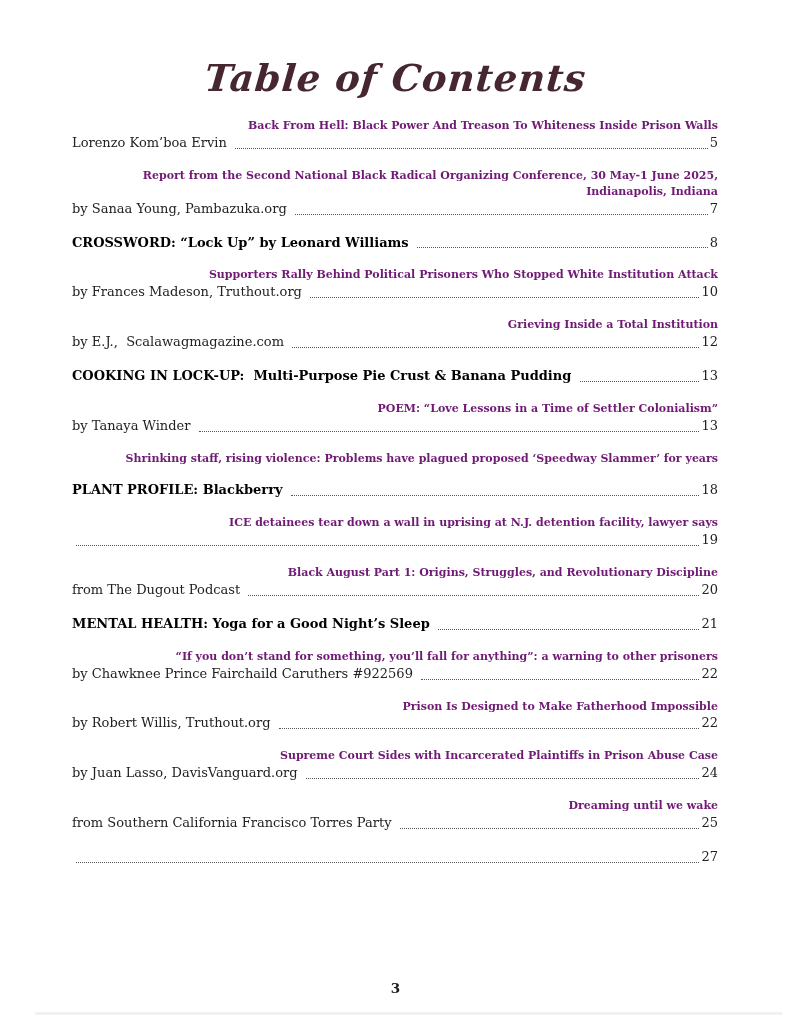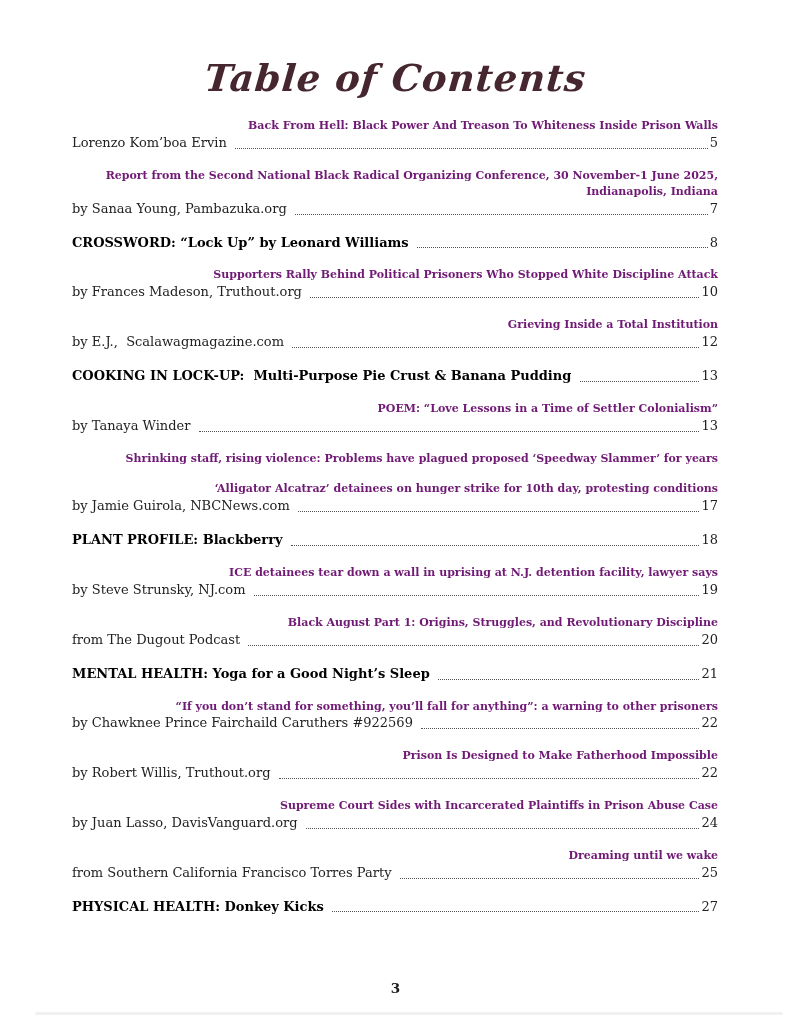--- a/index.html
+++ b/index.html
@@ -95,39 +95,39 @@
   <div class="entry">
     <div class="entry-title">Back From Hell: Black Power And Treason To Whiteness Inside Prison Walls</div>
     <div class="leader-row">
       <span class="entry-source">Lorenzo Kom’boa Ervin </span>
       <span class="dots"></span>
       <span class="pagenum">5</span>
     </div>
   </div>
 
   <div class="entry">
-    <div class="entry-title">Report from the Second National Black Radical Organizing Conference, 30 November-1 June 2025, Indianapolis, Indiana</div>
+    <div class="entry-title">Report from the Second National Black Radical Organizing Conference, 30 May-1 June 2025, Indianapolis, Indiana</div>
     <div class="leader-row">
       <span class="entry-source">by Sanaa Young, Pambazuka.org </span>
       <span class="dots"></span>
       <span class="pagenum">7</span>
     </div>
   </div>
 
   <div class="entry">
 
     <div class="leader-row">
       <span class="entry-source bold-title">CROSSWORD: “Lock Up” by Leonard Williams </span>
       <span class="dots"></span>
       <span class="pagenum">8</span>
     </div>
   </div>
 
   <div class="entry">
-    <div class="entry-title">Supporters Rally Behind Political Prisoners Who Stopped White Discipline Attack</div>
+    <div class="entry-title">Supporters Rally Behind Political Prisoners Who Stopped White Institution Attack</div>
     <div class="leader-row">
       <span class="entry-source">by Frances Madeson, Truthout.org </span>
       <span class="dots"></span>
       <span class="pagenum">10</span>
     </div>
   </div>
 
   <div class="entry">
     <div class="entry-title">Grieving Inside a Total Institution</div>
     <div class="leader-row">
@@ -152,42 +152,33 @@
       <span class="entry-source">by Tanaya Winder </span>
       <span class="dots"></span>
       <span class="pagenum">13</span>
     </div>
   </div>
 
   <div class="entry">
     <div class="entry-title">Shrinking staff, rising violence: Problems have plagued proposed ‘Speedway Slammer’ for years</div>
   </div>
 
-  <div class="entry">
-    <div class="entry-title">‘Alligator Alcatraz’ detainees on hunger strike for 10th day, protesting conditions</div>
-    <div class="leader-row">
-      <span class="entry-source">by Jamie Guirola, NBCNews.com </span>
-      <span class="dots"></span>
-      <span class="pagenum">17</span>
-    </div>
-  </div>
 
   <div class="entry">
 
     <div class="leader-row">
       <span class="entry-source bold-title">PLANT PROFILE: Blackberry </span>
       <span class="dots"></span>
       <span class="pagenum">18</span>
     </div>
   </div>
 
   <div class="entry">
     <div class="entry-title">ICE detainees tear down a wall in uprising at N.J. detention facility, lawyer says</div>
     <div class="leader-row">
-      <span class="entry-source">by Steve Strunsky, NJ.com </span>
       <span class="dots"></span>
       <span class="pagenum">19</span>
     </div>
   </div>
 
   <div class="entry">
     <div class="entry-title">Black August Part 1: Origins, Struggles, and Revolutionary Discipline</div>
     <div class="leader-row">
       <span class="entry-source">from The Dugout Podcast </span>
       <span class="dots"></span>
@@ -236,21 +227,20 @@
     <div class="leader-row">
       <span class="entry-source">from Southern California Francisco Torres Party </span>
       <span class="dots"></span>
       <span class="pagenum">25</span>
     </div>
   </div>
 
   <div class="entry">
 
     <div class="leader-row">
-      <span class="entry-source bold-title">PHYSICAL HEALTH: Donkey Kicks </span>
       <span class="dots"></span>
       <span class="pagenum">27</span>
     </div>
   </div>
 </div>
 
   <div class="footer-pagenum">3</div>
 
   <div class="page-edge-shadow"></div>
 

